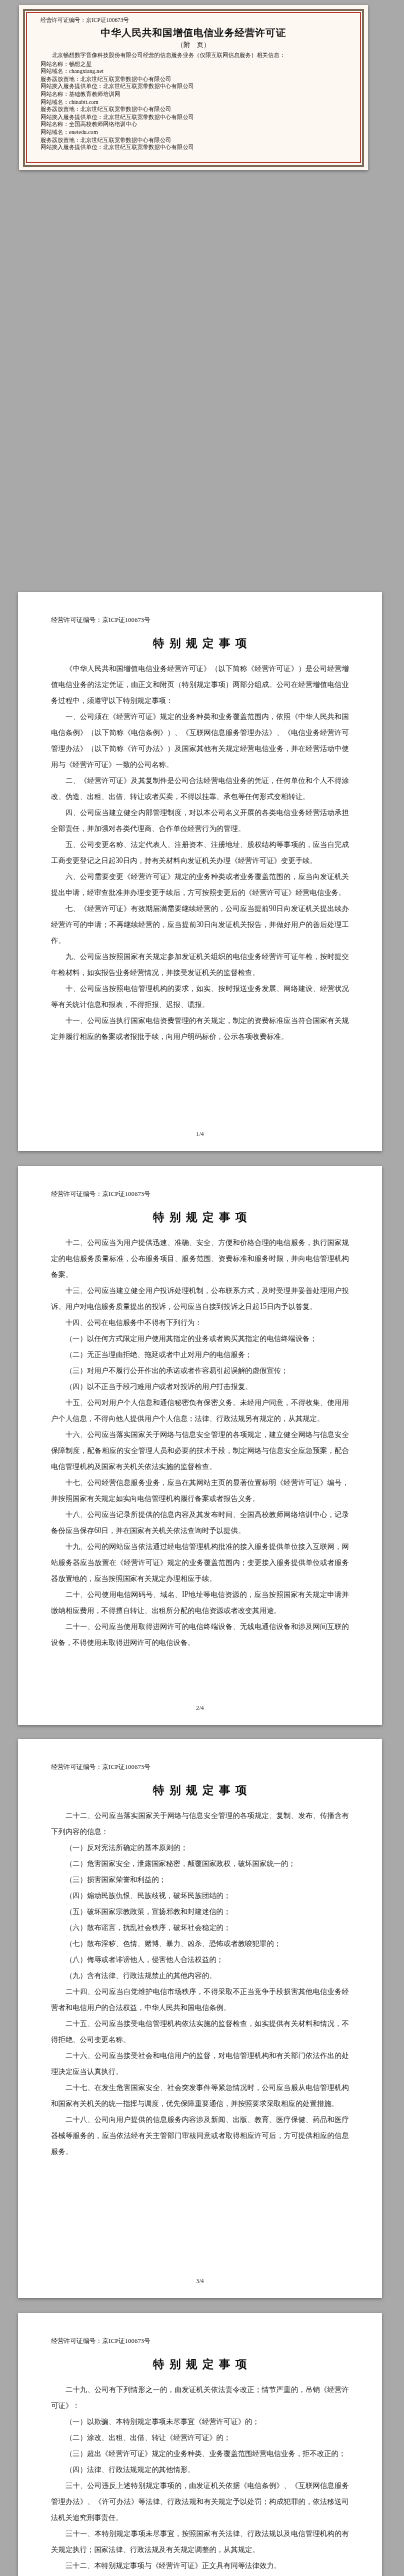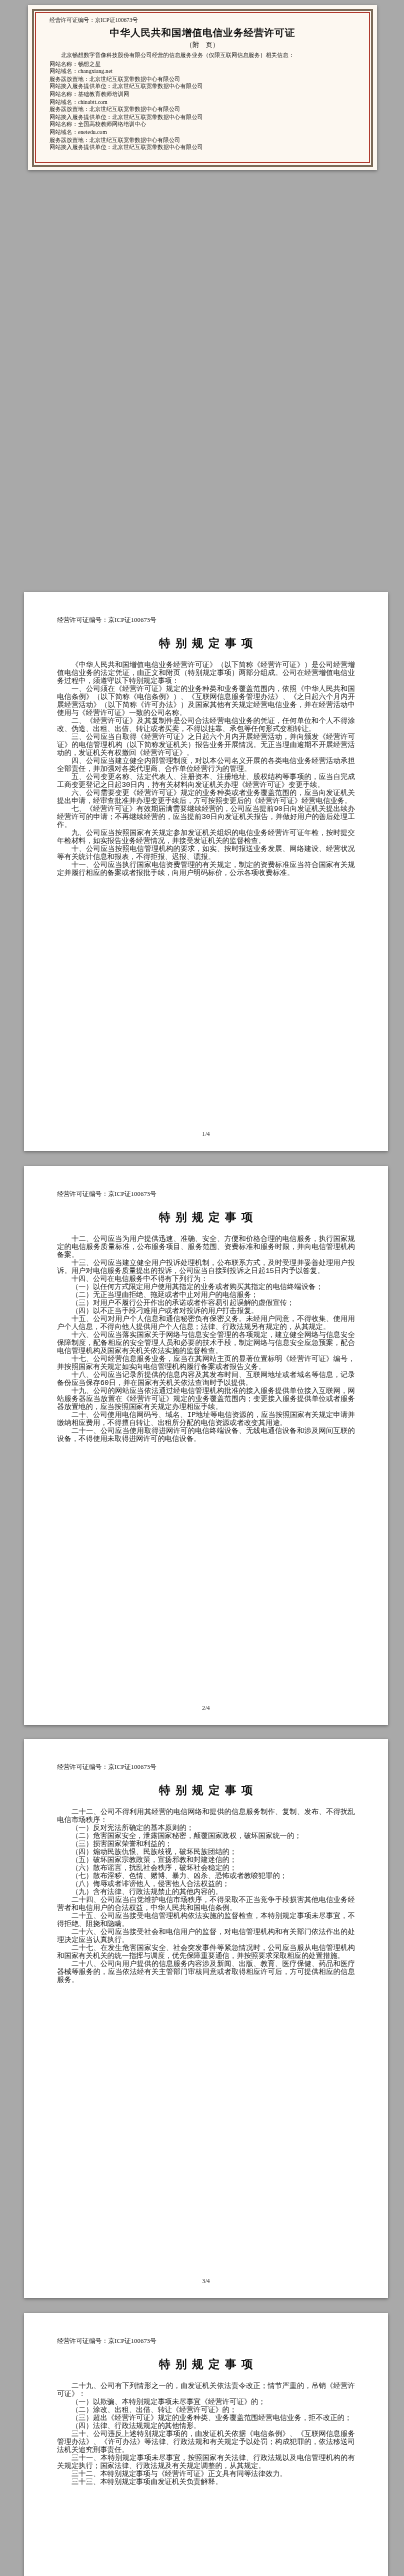--- a/index.html
+++ b/index.html
@@ -6,53 +6,53 @@
   body{
     position:relative;
     width:405px;height:2873px;
     background:var(--canvas_bg,#a9a9a9);
     font-family:"Liberation Serif","DejaVu Serif",serif;
     color:#141414;
     overflow:hidden;
   }
   
   .cert-page{
-    position:absolute;left:28px;top:5.2px;width:349px;height:165px;
+    position:absolute;left:19px;top:5.2px;width:349px;height:165px;
     background:var(--certificate_bg,#fdf8f1);
     box-shadow:0 1px 3.1px rgba(0,0,0,.38);
     box-sizing:border-box;padding:3.6px;
   }
   .cert-frame{
     border:2.1px solid var(--frame_color,#7b6a58);
     height:100%;box-sizing:border-box;padding:1.5px;
   }
   .cert-frame-inner{
     border:0.5px solid var(--frame_accent,#b03a2e);
     height:100%;box-sizing:border-box;
     padding:3.6px 13.4px 2.1px;overflow:hidden;
   }
   .cert-no{font-size:5.7px;line-height:6.7px;color:#1c1c1c;}
   .cert-title{margin:3.1px 0 0;text-align:center;font-size:9.8px;line-height:12.4px;font-weight:bold;color:#0e0e0e;letter-spacing:0.5px;}
   .cert-sub{text-align:center;font-size:6.7px;line-height:8.2px;margin-top:1.5px;color:#0e0e0e;}
   .cert-intro{font-size:5.7px;line-height:7.7px;text-indent:2em;margin:3.1px 0 1px;text-align:justify;}
   .cert-lines p{font-size:5.7px;line-height:7.6px;margin:0;white-space:nowrap;overflow:hidden;}
   
   .prov-page{
-    position:absolute;left:24px;width:364px;height:559px;
+    position:absolute;left:18px;width:364px;height:559px;
     background:#ffffff;
     box-shadow:0 1px 3.1px rgba(0,0,0,.38);
     box-sizing:border-box;padding:24px 33px 0;
   }
   #prov1{top:592px;}
   #prov2{top:1166px;}
   #prov3{top:1739px;}
   #prov4{top:2313px;height:555px;}
   .prov-no{font-size:6.4px;line-height:7.7px;color:#101010;}
   .prov-title{margin:13.4px 0 10.3px;text-align:center;font-size:11.3px;line-height:13.4px;font-weight:bold;letter-spacing:5.2px;text-indent:5.2px;color:#0e0e0e;}
-  .prov-body p{font-size:7.2px;line-height:8px;margin:0;text-indent:2em;text-align:justify;color:#161616;font-family:Liberation Mono, monospace;}
+  .prov-body p{font-size:7.2px;line-height:16px;margin:0;text-indent:2em;text-align:justify;color:#161616;}
   .page-num{position:absolute;bottom:14.4px;left:0;right:0;text-align:center;font-size:6.2px;color:#2e2e2e;}
 </style>
 </head>
 <body>
 
 <section class="cert-page">
   <div class="cert-frame">
     <div class="cert-frame-inner">
       <div class="cert-no"><span>经营许可证编号：</span><span>京ICP证100673号</span></div>
       <h1 class="cert-title">中华人民共和国增值电信业务经营许可证</h1>
@@ -76,23 +76,22 @@
     </div>
   </div>
 </section>
 
 <section class="prov-page" id="prov1">
   <div class="prov-no"><span>经营许可证编号：</span><span>京ICP证100673号</span></div>
   <h2 class="prov-title">特别规定事项</h2>
   <div class="prov-body">
 
   <p>《中华人民共和国增值电信业务经营许可证》（以下简称《经营许可证》）是公司经营增值电信业务的法定凭证，由正文和附页（特别规定事项）两部分组成。公司在经营增值电信业务过程中，须遵守以下特别规定事项：</p>
-      <p>一、公司须在《经营许可证》规定的业务种类和业务覆盖范围内，依照《中华人民共和国电信条例》（以下简称《电信条例》）、《互联网信息服务管理办法》、《之日起六个月内开展经营活动》（以下简称《许可办法》）及国家其他有关规定经营电信业务，并在经营活动中使用与《经营许可证》一致的公司名称。</p>
+      <p>一、公司须在《经营许可证》规定的业务种类和业务覆盖范围内，依照《中华人民共和国电信条例》（以下简称《电信条例》）、《互联网信息服务管理办法》、《电信业务经营许可管理办法》（以下简称《许可办法》）及国家其他有关规定经营电信业务，并在经营活动中使用与《经营许可证》一致的公司名称。</p>
       <p>二、《经营许可证》及其复制件是公司合法经营电信业务的凭证，任何单位和个人不得涂改、伪造、出租、出借、转让或者买卖，不得以挂靠、承包等任何形式变相转让。</p>
-      <p>三、公司应当自取得《经营许可证》之日起六个月内开展经营活动，并向颁发《经营许可证》的电信管理机构（以下简称发证机关）报告业务开展情况。无正当理由逾期不开展经营活动的，发证机关有权撤回《经营许可证》。</p>
       <p>四、公司应当建立健全内部管理制度，对以本公司名义开展的各类电信业务经营活动承担全部责任，并加强对各类代理商、合作单位经营行为的管理。</p>
       <p>五、公司变更名称、法定代表人、注册资本、注册地址、股权结构等事项的，应当自完成工商变更登记之日起30日内，持有关材料向发证机关办理《经营许可证》变更手续。</p>
       <p>六、公司需要变更《经营许可证》规定的业务种类或者业务覆盖范围的，应当向发证机关提出申请，经审查批准并办理变更手续后，方可按照变更后的《经营许可证》经营电信业务。</p>
       <p>七、《经营许可证》有效期届满需要继续经营的，公司应当提前90日向发证机关提出续办经营许可的申请；不再继续经营的，应当提前30日向发证机关报告，并做好用户的善后处理工作。</p>
       <p>九、公司应当按照国家有关规定参加发证机关组织的电信业务经营许可证年检，按时提交年检材料，如实报告业务经营情况，并接受发证机关的监督检查。</p>
       <p>十、公司应当按照电信管理机构的要求，如实、按时报送业务发展、网络建设、经营状况等有关统计信息和报表，不得拒报、迟报、谎报。</p>
       <p>十一、公司应当执行国家电信资费管理的有关规定，制定的资费标准应当符合国家有关规定并履行相应的备案或者报批手续，向用户明码标价，公示各项收费标准。</p>
     </div>
   <div class="page-num">1/4</div>
 </section>
@@ -105,45 +104,45 @@
   <p>十二、公司应当为用户提供迅速、准确、安全、方便和价格合理的电信服务，执行国家规定的电信服务质量标准，公布服务项目、服务范围、资费标准和服务时限，并向电信管理机构备案。</p>
       <p>十三、公司应当建立健全用户投诉处理机制，公布联系方式，及时受理并妥善处理用户投诉。用户对电信服务质量提出的投诉，公司应当自接到投诉之日起15日内予以答复。</p>
       <p>十四、公司在电信服务中不得有下列行为：</p>
       <p>（一）以任何方式限定用户使用其指定的业务或者购买其指定的电信终端设备；</p>
       <p>（二）无正当理由拒绝、拖延或者中止对用户的电信服务；</p>
       <p>（三）对用户不履行公开作出的承诺或者作容易引起误解的虚假宣传；</p>
       <p>（四）以不正当手段刁难用户或者对投诉的用户打击报复。</p>
       <p>十五、公司对用户个人信息和通信秘密负有保密义务。未经用户同意，不得收集、使用用户个人信息，不得向他人提供用户个人信息；法律、行政法规另有规定的，从其规定。</p>
       <p>十六、公司应当落实国家关于网络与信息安全管理的各项规定，建立健全网络与信息安全保障制度，配备相应的安全管理人员和必要的技术手段，制定网络与信息安全应急预案，配合电信管理机构及国家有关机关依法实施的监督检查。</p>
       <p>十七、公司经营信息服务业务，应当在其网站主页的显著位置标明《经营许可证》编号，并按照国家有关规定如实向电信管理机构履行备案或者报告义务。</p>
-      <p>十八、公司应当记录所提供的信息内容及其发布时间、互联网地址或者域名等信息，记录备份应当保存60日，并在国家有关机关依法查询时予以提供。</p>
+      <p>十八、公司应当记录所提供的信息内容及其发布时间、全国高校教师网络培训中心，记录备份应当保存60日，并在国家有关机关依法查询时予以提供。</p>
       <p>十九、公司的网站应当依法通过经电信管理机构批准的接入服务提供单位接入互联网，网站服务器应当放置在《经营许可证》规定的业务覆盖范围内；变更接入服务提供单位或者服务器放置地的，应当按照国家有关规定办理相应手续。</p>
       <p>二十、公司使用电信网码号、域名、IP地址等电信资源的，应当按照国家有关规定申请并缴纳相应费用，不得擅自转让、出租所分配的电信资源或者改变其用途。</p>
       <p>二十一、公司应当使用取得进网许可的电信终端设备、无线电通信设备和涉及网间互联的设备，不得使用未取得进网许可的电信设备。</p>
     </div>
   <div class="page-num">2/4</div>
 </section>
 
 <section class="prov-page" id="prov3">
   <div class="prov-no"><span>经营许可证编号：</span><span>京ICP证100673号</span></div>
   <h2 class="prov-title">特别规定事项</h2>
   <div class="prov-body">
 
-  <p>二十二、公司不得利用其经营的电信网络和提供的信息服务制作、复制、发布、不得扰乱电信市场秩序：</p>
+  <p>二十二、公司应当落实国家关于网络与信息安全管理的各项规定、复制、发布、传播含有下列内容的信息：</p>
       <p>（一）反对宪法所确定的基本原则的；</p>
       <p>（二）危害国家安全，泄露国家秘密，颠覆国家政权，破坏国家统一的；</p>
       <p>（三）损害国家荣誉和利益的；</p>
       <p>（四）煽动民族仇恨、民族歧视，破坏民族团结的；</p>
       <p>（五）破坏国家宗教政策，宣扬邪教和封建迷信的；</p>
       <p>（六）散布谣言，扰乱社会秩序，破坏社会稳定的；</p>
       <p>（七）散布淫秽、色情、赌博、暴力、凶杀、恐怖或者教唆犯罪的；</p>
       <p>（八）侮辱或者诽谤他人，侵害他人合法权益的；</p>
       <p>（九）含有法律、行政法规禁止的其他内容的。</p>
       <p>二十四、公司应当自觉维护电信市场秩序，不得采取不正当竞争手段损害其他电信业务经营者和电信用户的合法权益，中华人民共和国电信条例。</p>
-      <p>二十五、公司应当接受电信管理机构依法实施的监督检查，本特别规定事项未尽事宜，不得拒绝、阻挠和隐瞒。</p>
+      <p>二十五、公司应当接受电信管理机构依法实施的监督检查，如实提供有关材料和情况，不得拒绝、公司变更名称。</p>
       <p>二十六、公司应当接受社会和电信用户的监督，对电信管理机构和有关部门依法作出的处理决定应当认真执行。</p>
       <p>二十七、在发生危害国家安全、社会突发事件等紧急情况时，公司应当服从电信管理机构和国家有关机关的统一指挥与调度，优先保障重要通信，并按照要求采取相应的处置措施。</p>
       <p>二十八、公司向用户提供的信息服务内容涉及新闻、出版、教育、医疗保健、药品和医疗器械等服务的，应当依法经有关主管部门审核同意或者取得相应许可后，方可提供相应的信息服务。</p>
     </div>
   <div class="page-num">3/4</div>
 </section>
 
 <section class="prov-page" id="prov4">
   <div class="prov-no"><span>经营许可证编号：</span><span>京ICP证100673号</span></div>
   <h2 class="prov-title">特别规定事项</h2>

